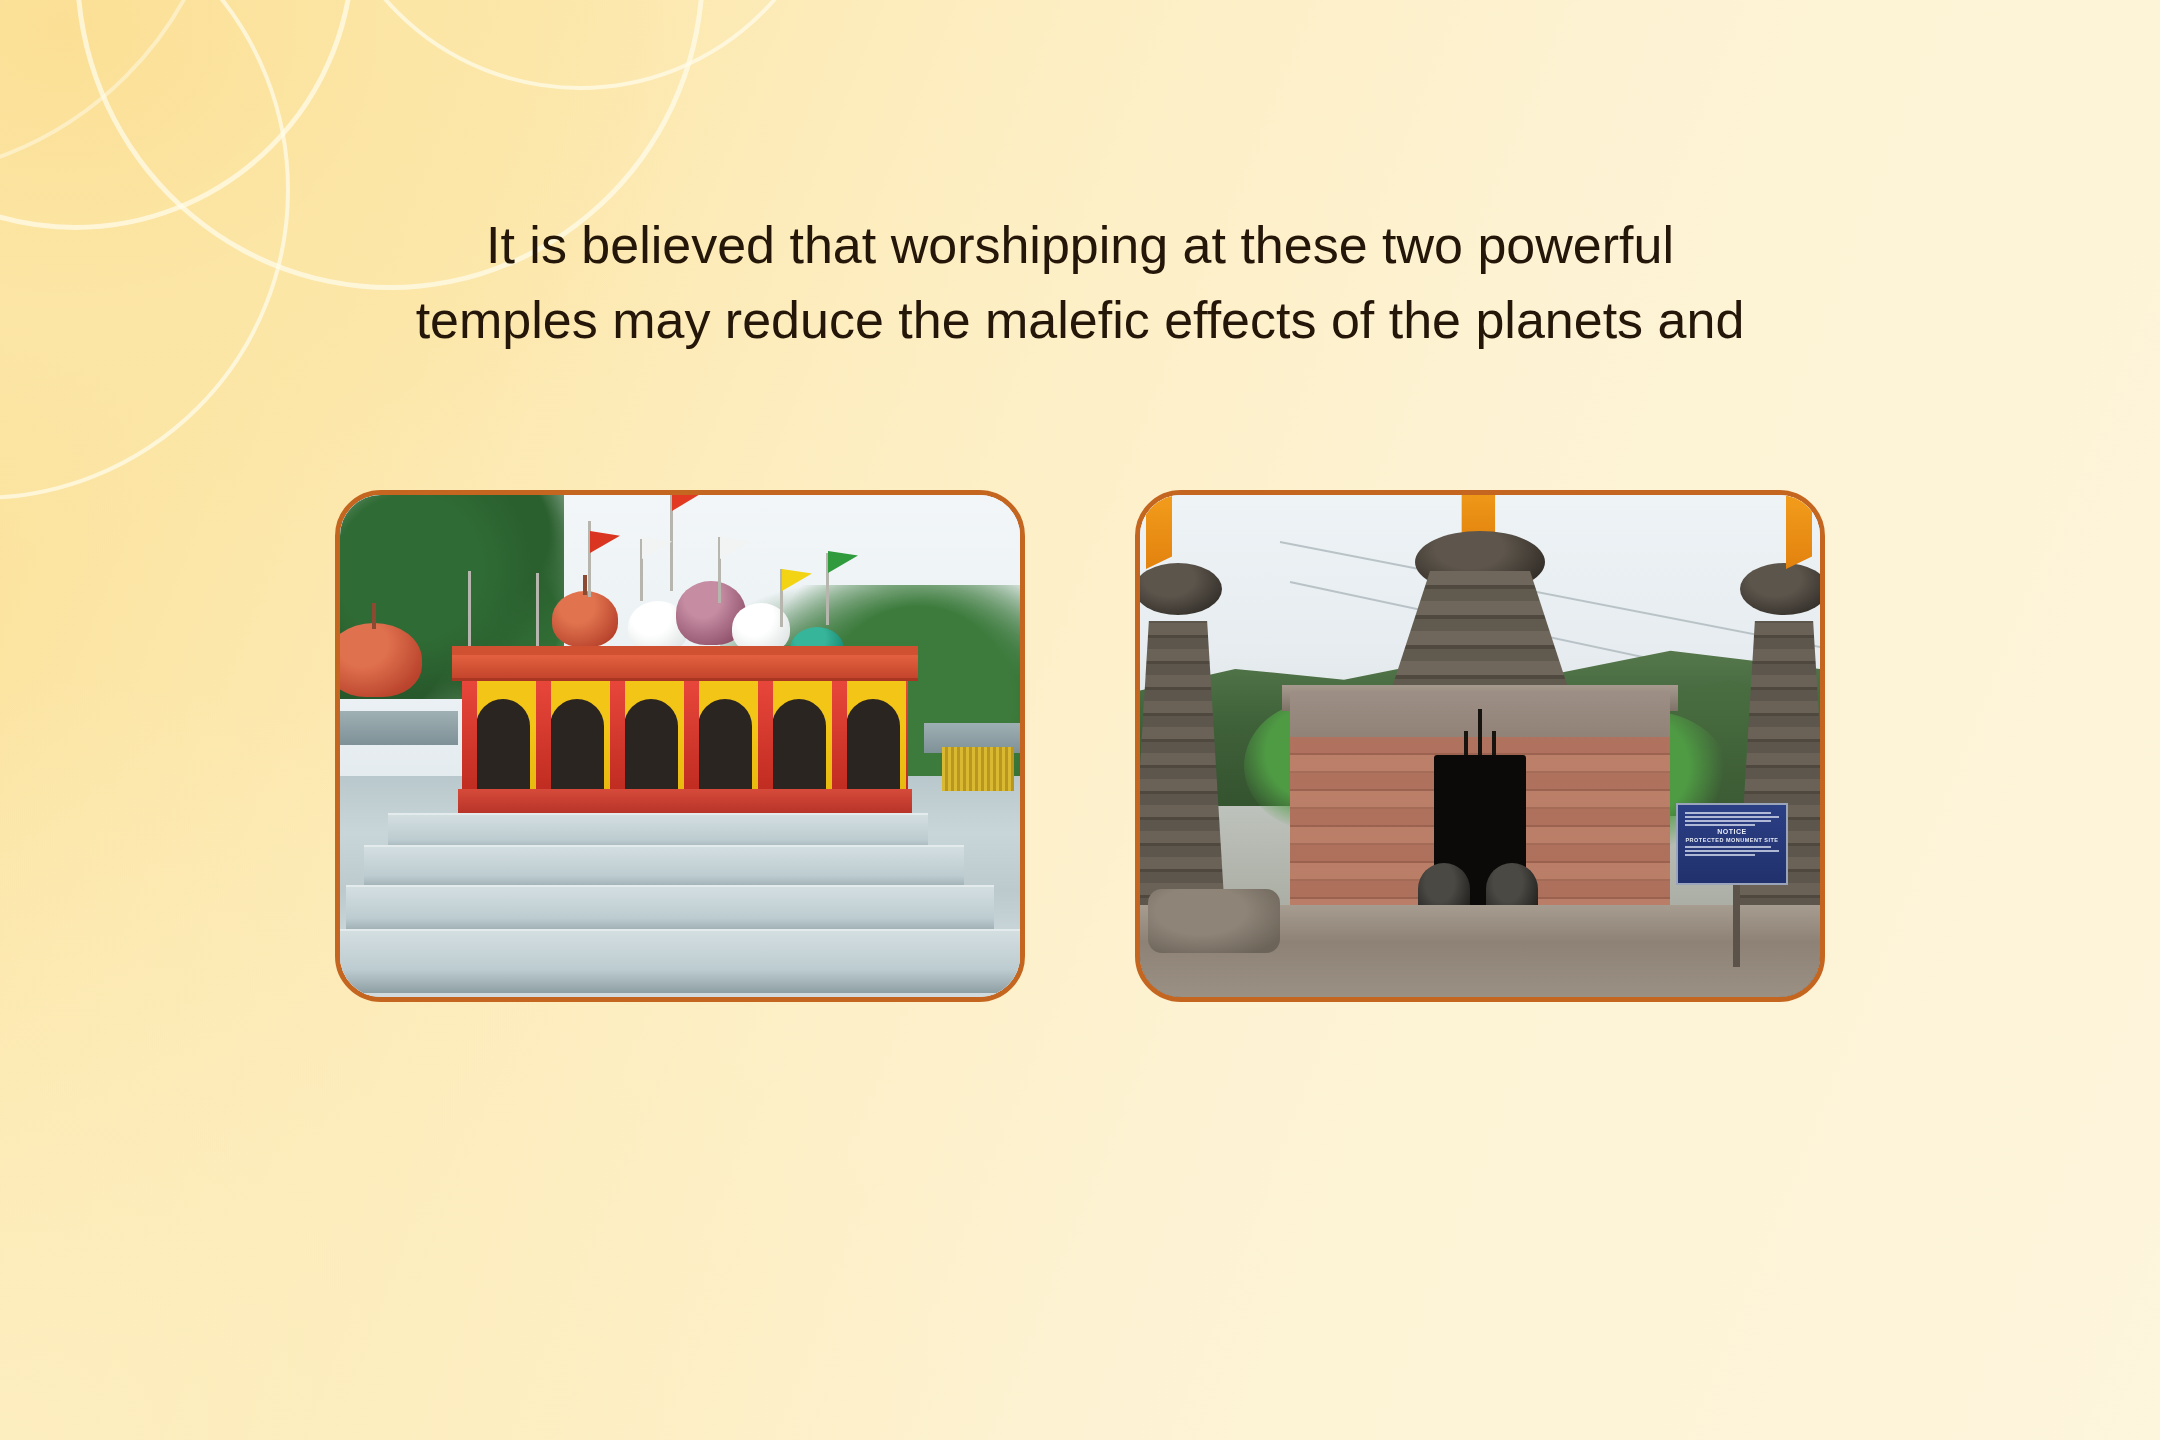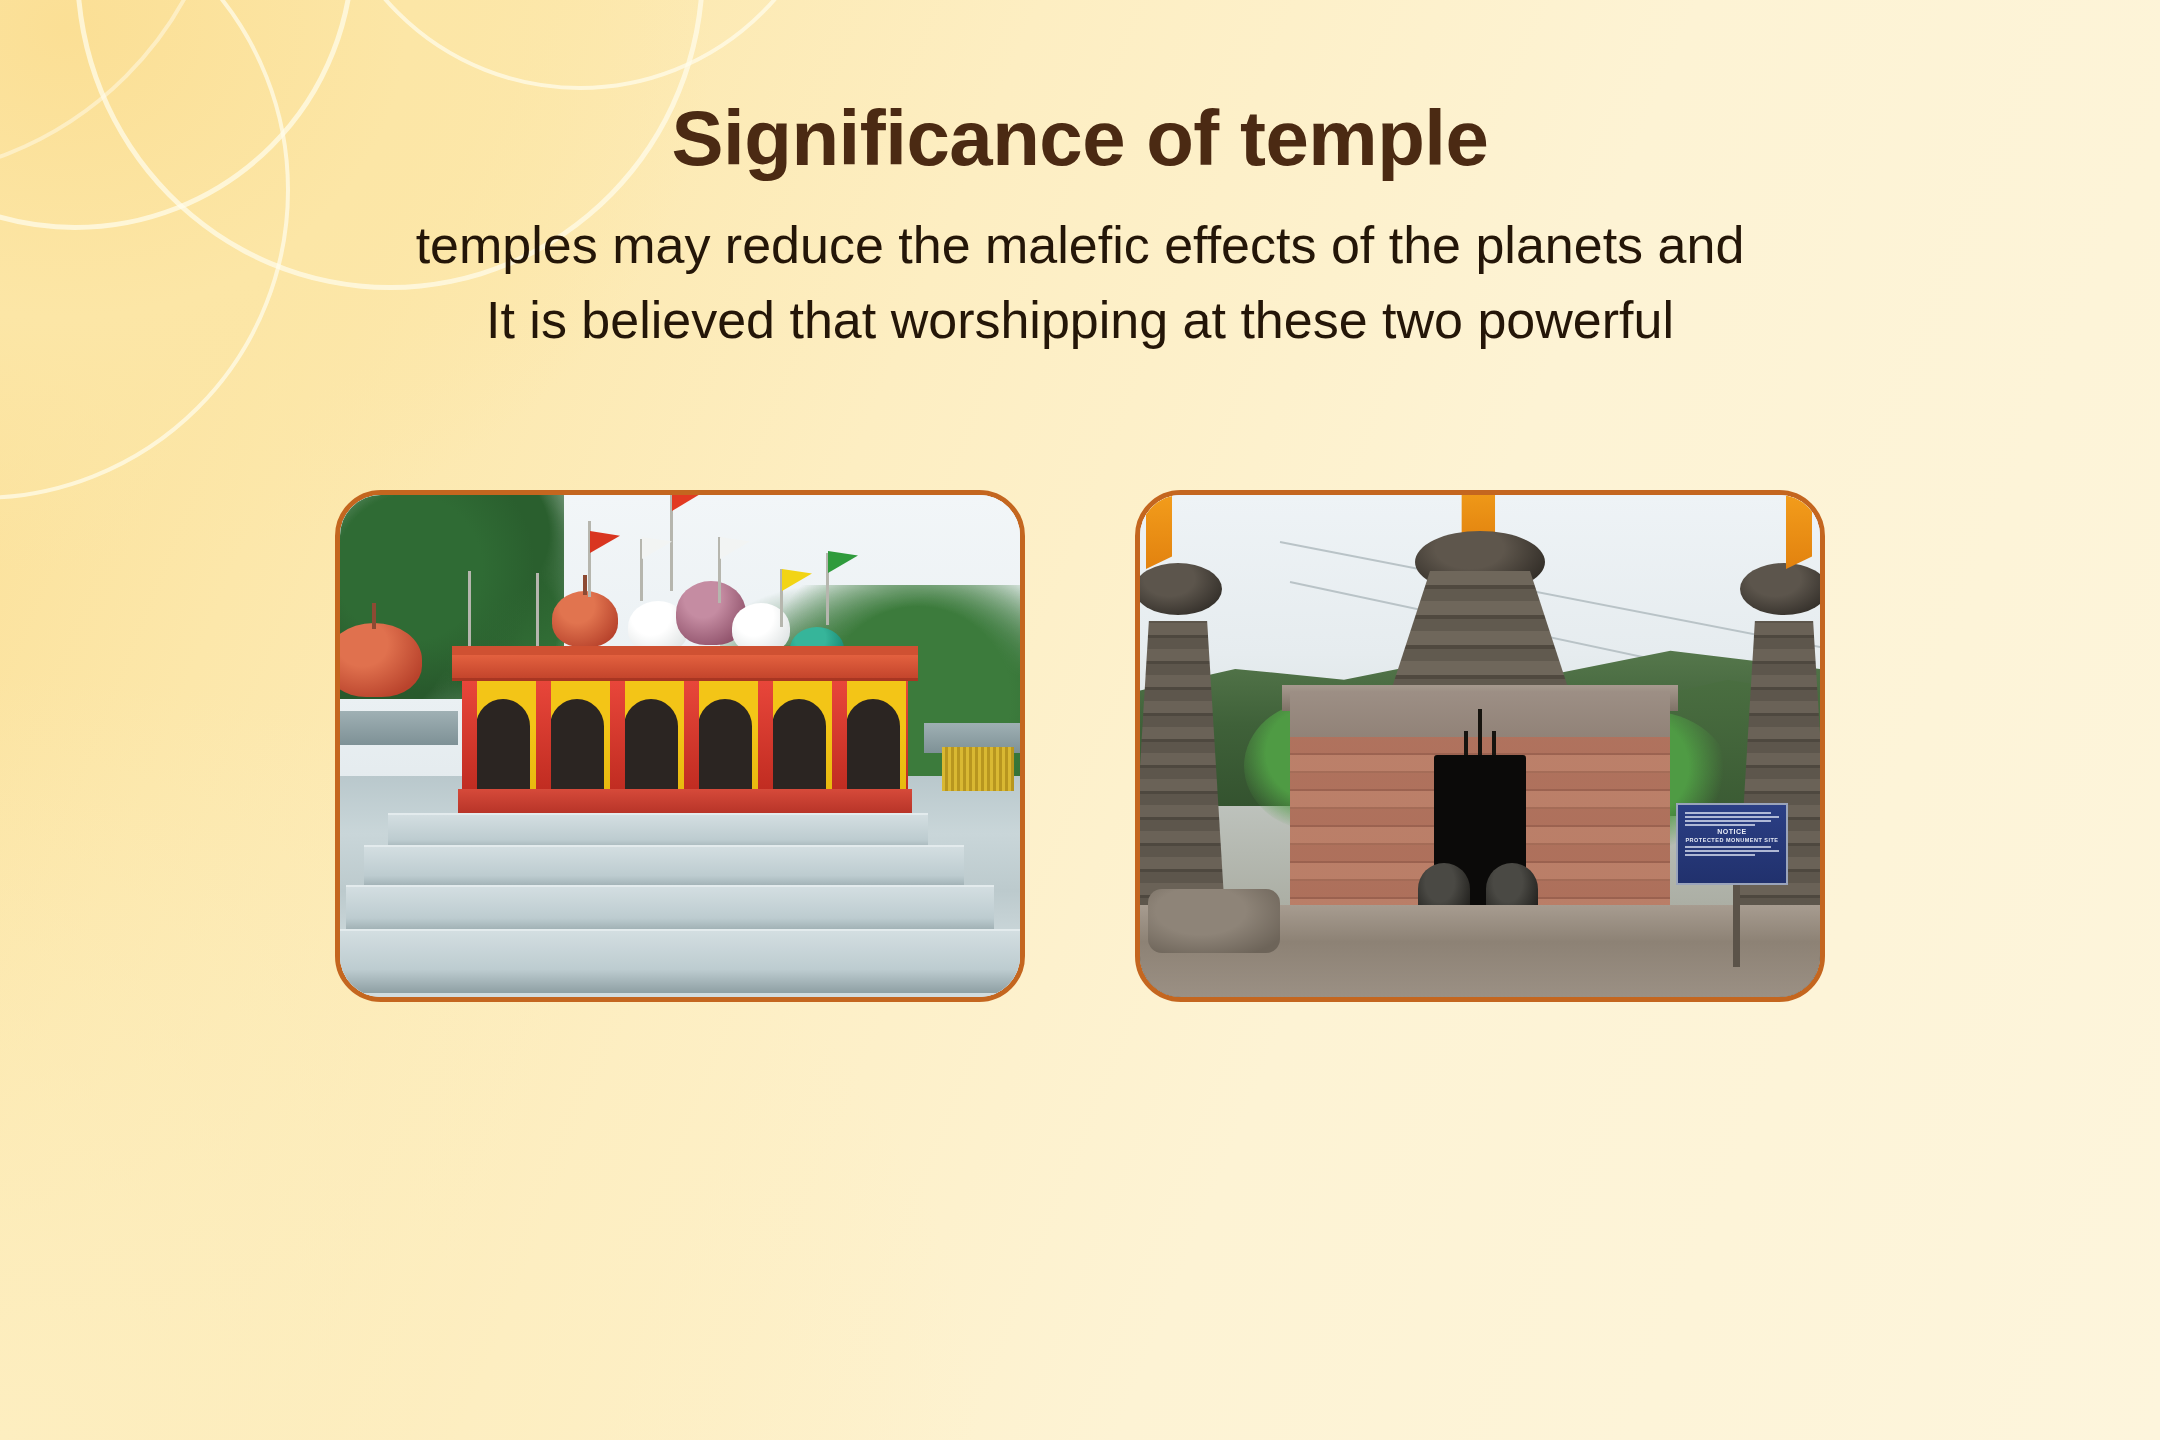--- a/index.html
+++ b/index.html
@@ -253,25 +253,24 @@
 <body>
 
 <div class="slide">
 
   <div class="deco d1"></div>
   <div class="deco d2"></div>
   <div class="deco d3"></div>
   <div class="deco d4"></div>
   <div class="deco d5"></div>
 
-  <h1 class="headline">Significance of temple</h1>
 
   <div class="body-copy">
+    <span class="ln">It is believed that worshipping at these two powerful</span>
     <span class="ln">temples may reduce the malefic effects of the planets and</span>
-    <span class="ln">It is believed that worshipping at these two powerful</span>
   </div>
 
   <div class="gallery">
 
     <div class="frame">
       <span class="notch tl"></span>
       <span class="notch tr"></span>
       <span class="notch bl"></span>
       <span class="notch br"></span>
 

